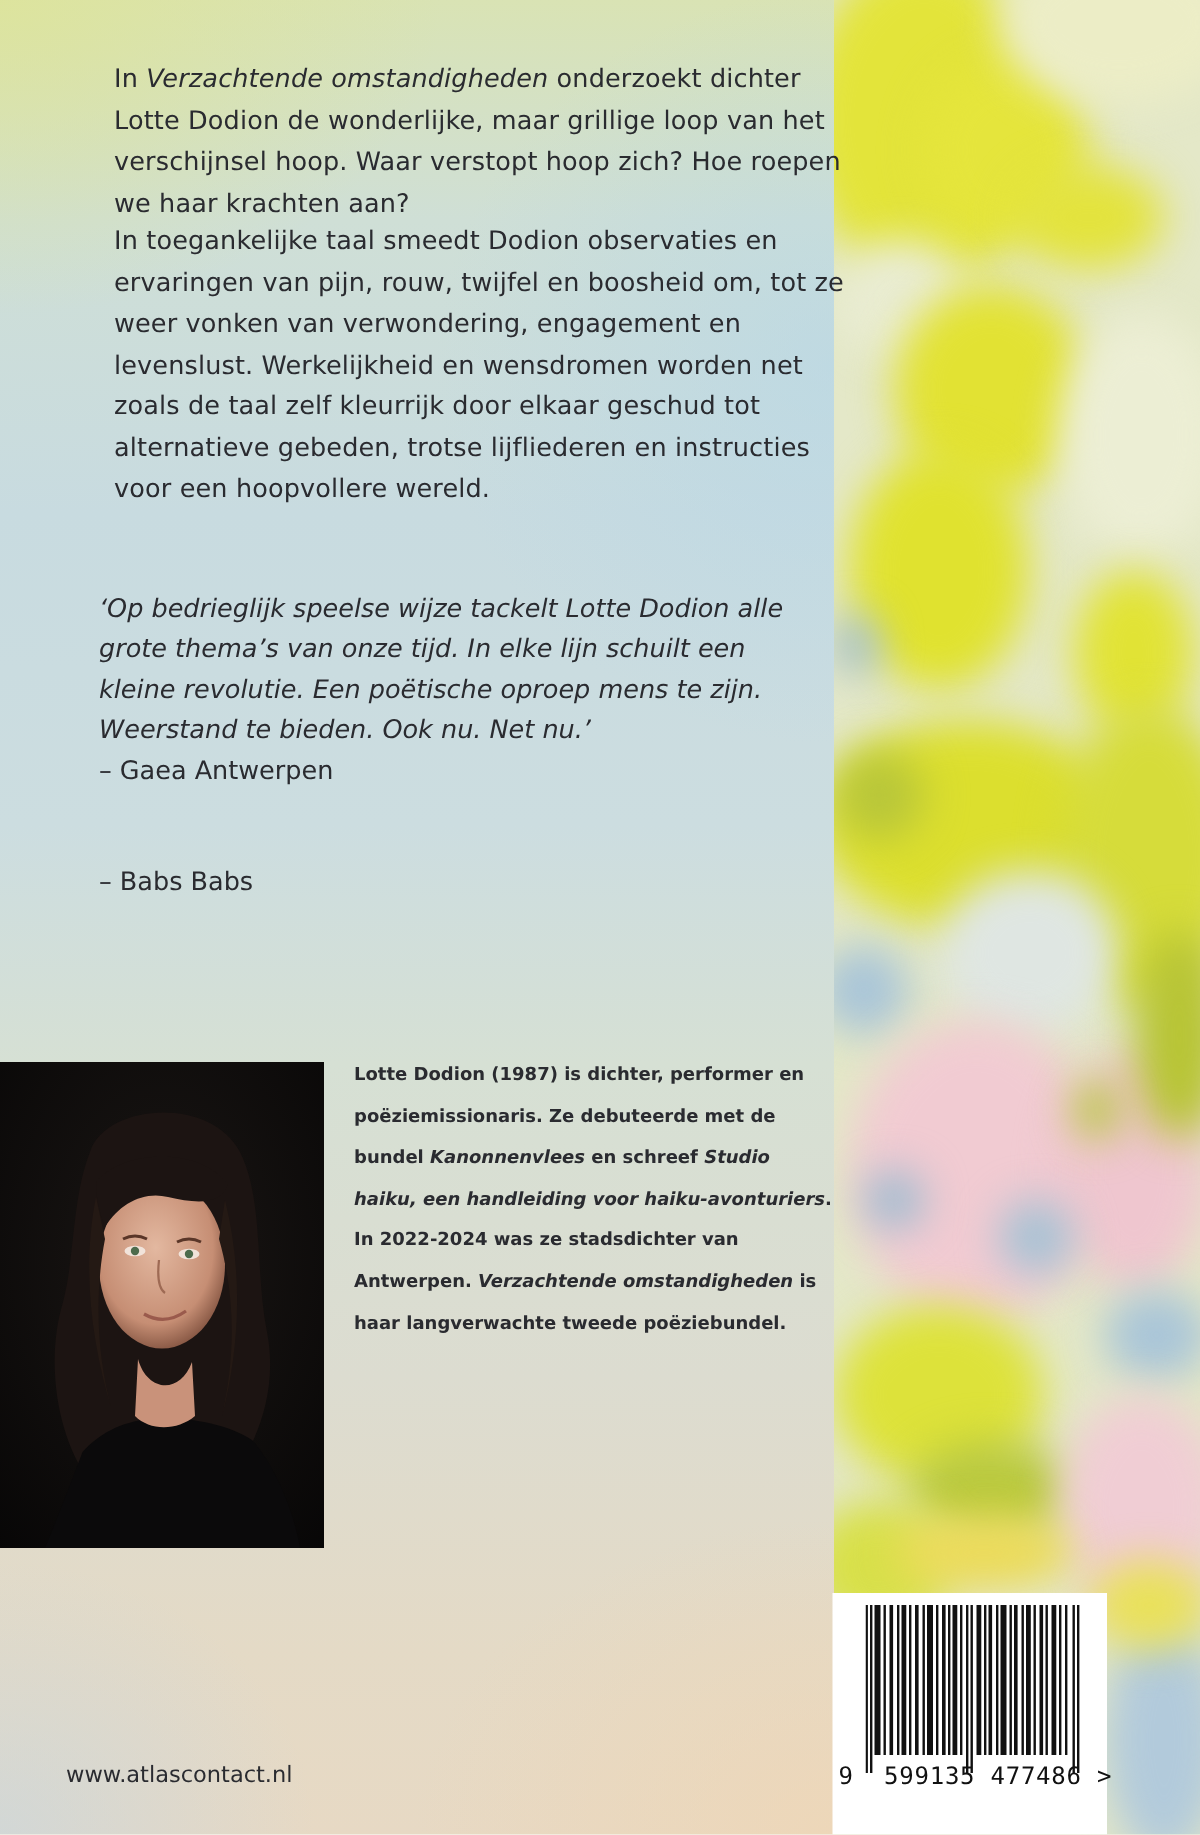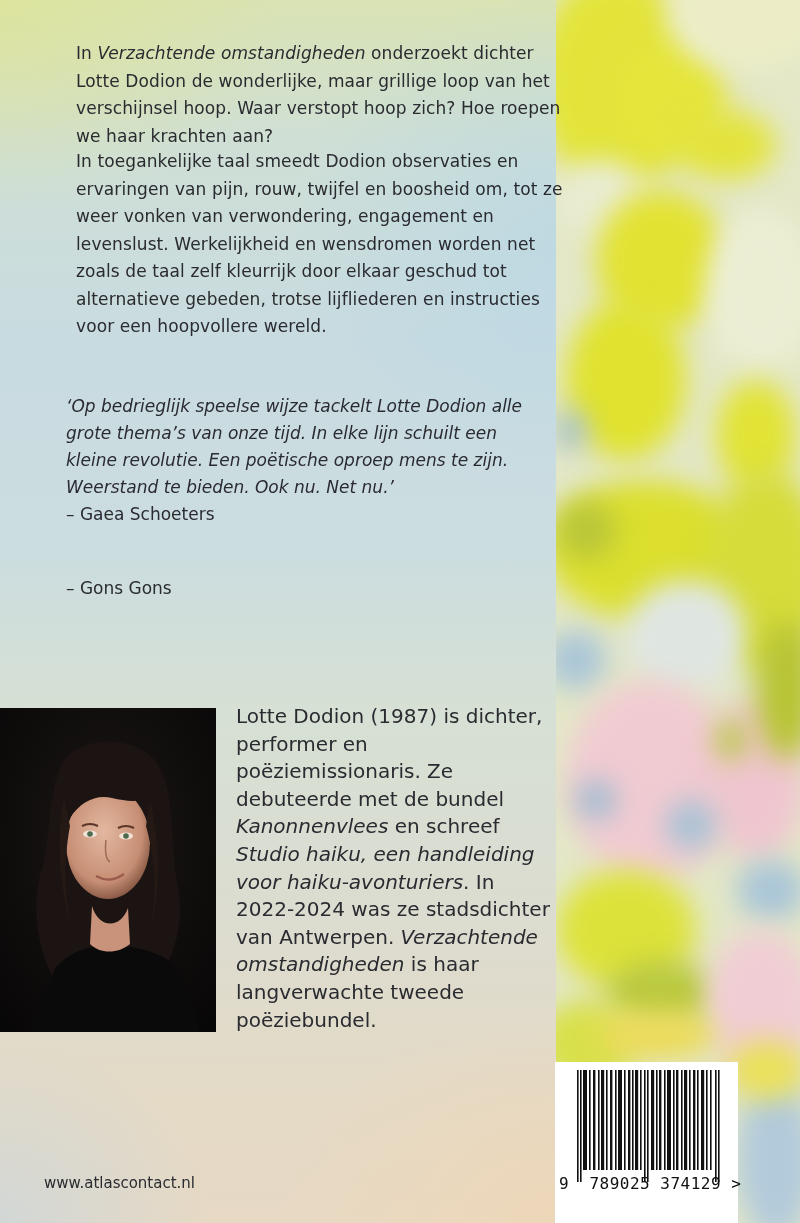--- a/index.html
+++ b/index.html
@@ -29,21 +29,21 @@
     .para1 { top: 40px; }
     .para2 { top: 148px; }
     .quotes { position: absolute; left: 66px; width: 470px; font-size: 17px; line-height: 27px; }
     .quote-text { font-style: italic; }
     .quote1 { top: 393px; }
     .quote2 { top: 575px; }
     .photo {
       position: absolute; left: 0; top: 708px; width: 216px; height: 324px;
       background: #0d0b0b; overflow: hidden;
     }
-    .bio { position: absolute; left: 236px; top: 703px; width: 320px; font-size: 20px; line-height: 27.6px; }
+    .bio { position: absolute; left: 236px; top: 703px; width: 320px; font-size: 12px; line-height: 27.6px; font-weight: bold; }
     .bio em { font-style: italic; }
     .url { position: absolute; left: 44px; top: 1174px; font-size: 15px; color: #2a2b30; }
     .barcode-box {
       position: absolute; left: 555px; top: 1062px; width: 183px; height: 161px; background: #ffffff;
     }
     .barcode-bars { position: absolute; left: 22px; top: 8px; height: 112px; width: 148px; }
     .barcode-digits {
       position: absolute; left: 4px; top: 112px; width: 180px;
       font-family: "DejaVu Sans Mono", "Liberation Mono", monospace; font-size: 16px; color: #111;
       letter-spacing: 0.5px; white-space: pre;
@@ -85,25 +85,25 @@
   <div class="blob" style="left:180px; top:1080px; width:80px; height:160px; background:#b2cadb;"></div>
   <div class="blob" style="left:170px; top:1040px; width:80px; height:60px; background:#e9e15a;"></div>
 </div>
 
 <p class="text-block para para1"><span>In </span><em>Verzachtende omstandigheden</em><span> onderzoekt dichter Lotte Dodion de wonderlijke, maar grillige loop van het verschijnsel hoop. Waar verstopt hoop zich? Hoe roepen we haar krachten aan?</span></p>
 
 <p class="text-block para para2">In toegankelijke taal smeedt Dodion observaties en ervaringen van pijn, rouw, twijfel en boosheid om, tot ze weer vonken van verwondering, engagement en levenslust. Werkelijkheid en wensdromen worden net zoals de taal zelf kleurrijk door elkaar geschud tot alternatieve gebeden, trotse lijfliederen en instructies voor een hoopvollere wereld.</p>
 
 <div class="quotes quote1">
   <p class="quote-text">‘Op bedrieglijk speelse wijze tackelt Lotte Dodion alle grote thema’s van onze tijd. In elke lijn schuilt een kleine revolutie. Een poëtische oproep mens te zijn. Weerstand te bieden. Ook nu. Net nu.’</p>
-  <p class="quote-author">– Gaea Schoeters</p>
+  <p class="quote-author">– Gaea Antwerpen</p>
 </div>
 
 <div class="quotes quote2">
-  <p class="quote-author">– Gons Gons</p>
+  <p class="quote-author">– Babs Babs</p>
 </div>
 
 <div class="photo" aria-label="Portrait of Lotte Dodion">
   <svg width="216" height="324" viewBox="0 0 216 324" xmlns="http://www.w3.org/2000/svg">
     <defs>
       <radialGradient id="bg" cx="0.5" cy="0.4" r="0.8">
         <stop offset="0" stop-color="#1a1614"></stop>
         <stop offset="1" stop-color="#070606"></stop>
       </radialGradient>
       <radialGradient id="skin" cx="0.45" cy="0.4" r="0.65">
@@ -168,14 +168,14 @@
       <rect x="112" y="0" width="1.6" height="100"></rect>
       <rect x="116" y="0" width="2.4" height="100"></rect>
       <rect x="120" y="0" width="1.6" height="100"></rect>
       <rect x="124" y="0" width="3.2" height="100"></rect>
       <rect x="129" y="0" width="1.6" height="100"></rect>
       <rect x="133" y="0" width="1.6" height="100"></rect>
       <rect x="138" y="0" width="1.6" height="112"></rect>
       <rect x="141" y="0" width="1.6" height="112"></rect>
     </g>
   </svg>
-  <div class="barcode-digits"><span>9</span>  <span>789025 374129</span> <span>&gt;</span></div>
+  <div class="barcode-digits"><span>9</span>  <span>599135 477486</span> <span>&gt;</span></div>
 </div>
 
 </body></html>

